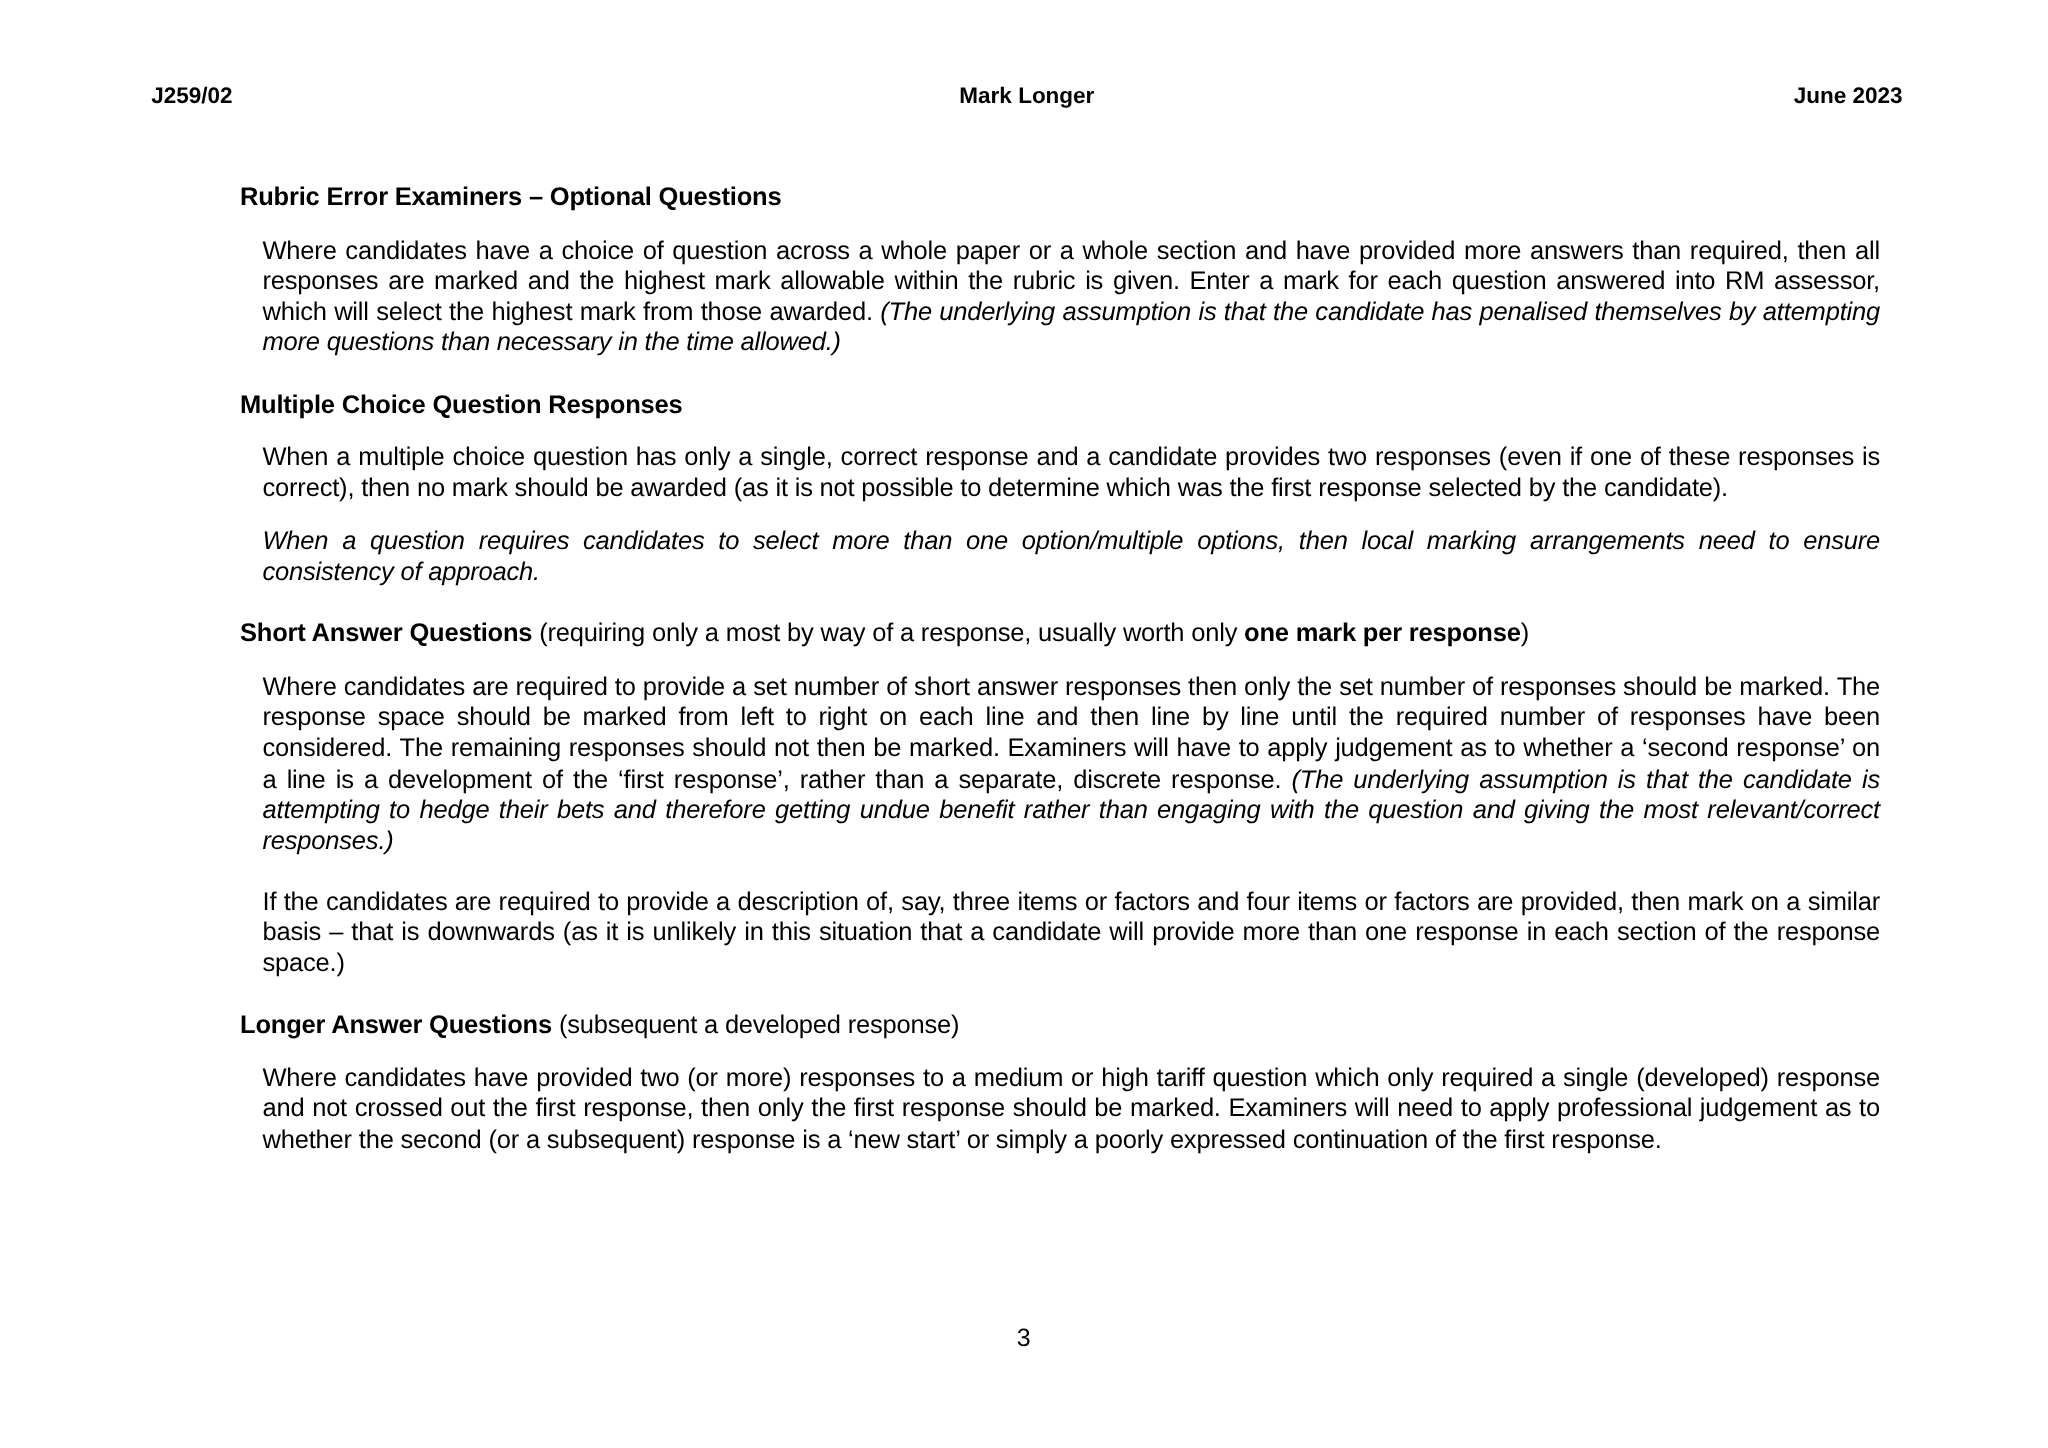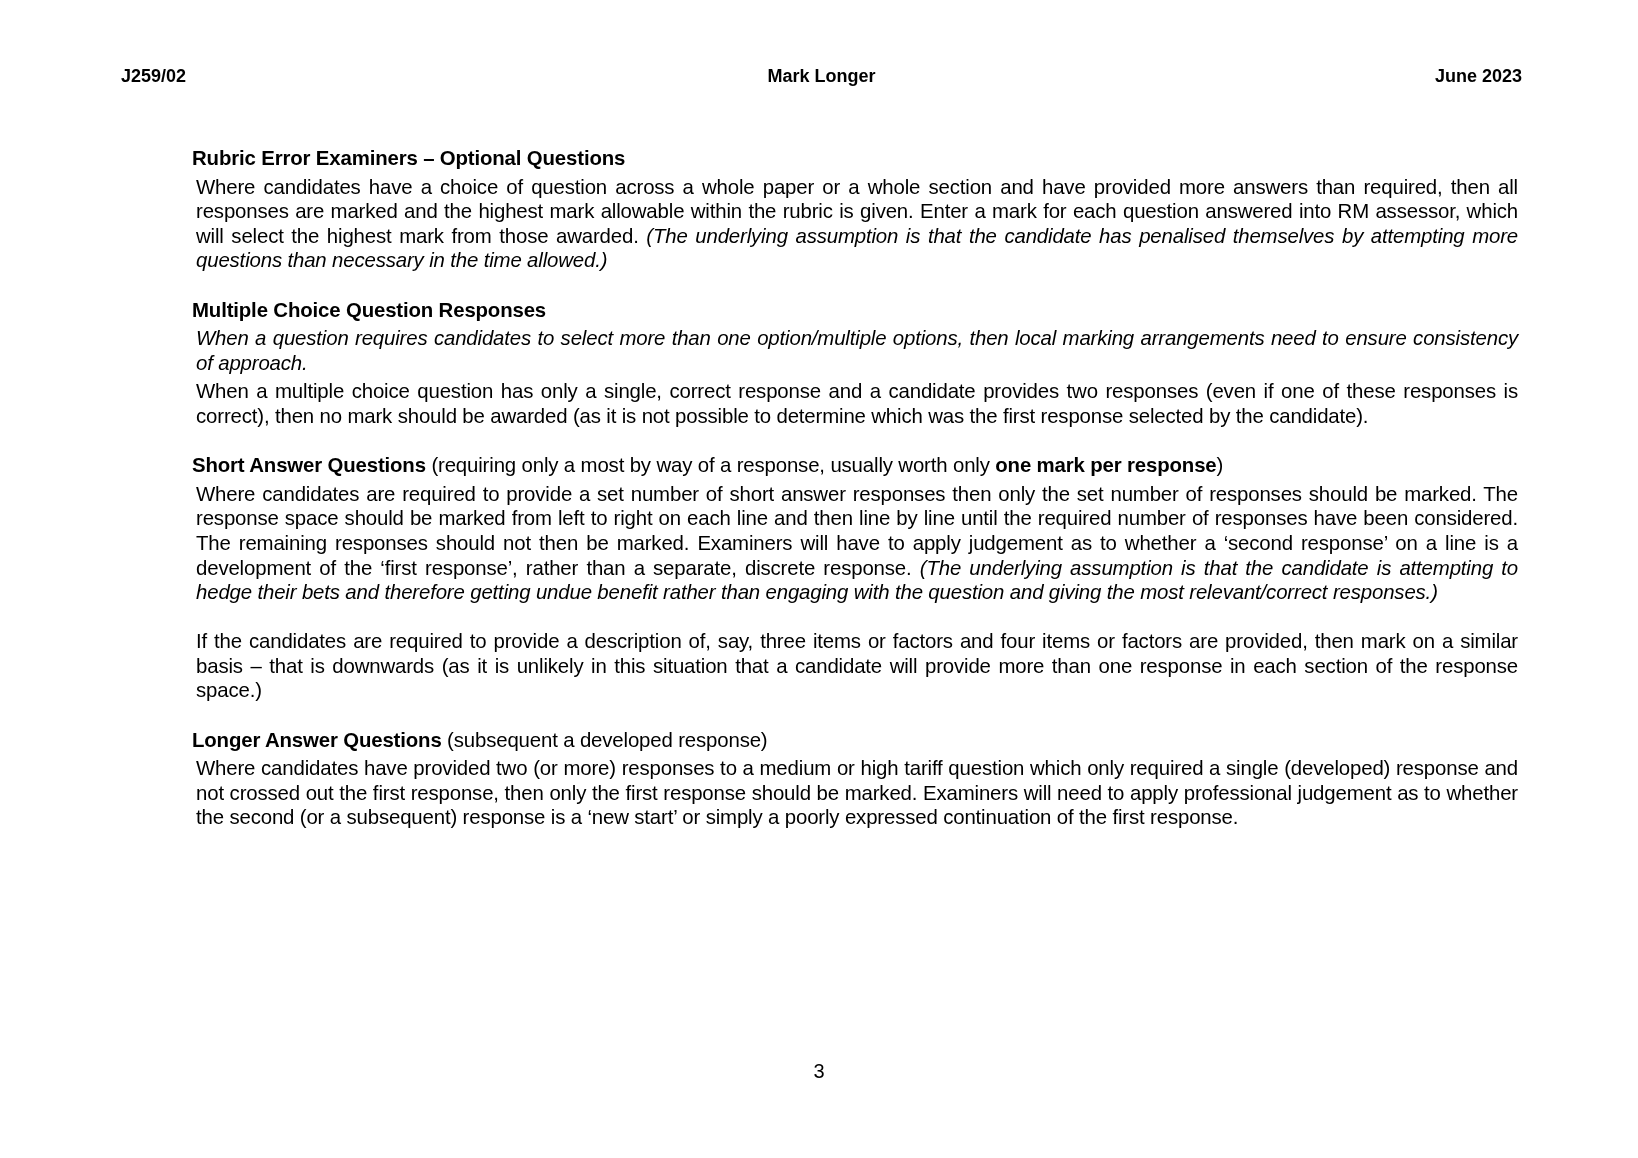--- a/index.html
+++ b/index.html
@@ -15,21 +15,21 @@
   .hdr-left { left: 0; }
   .hdr-center { left: 50%; transform: translateX(-50%); }
   .hdr-right { right: 0; }
 
   .content {
     position: absolute; top: 146px; left: 192px; width: 1330px;
     font-size: 20.4px; line-height: 24.6px;
     letter-spacing: -0.15px;
   }
   .section { margin: 0 0 24.6px 0; }
-  .section p { margin: 4px; text-align: justify; }
+  .section p { margin: 18px; text-align: justify; }
   .section .heading-line { margin: 0; text-align: left; }
   .b { font-weight: bold; }
   .i { font-style: italic; }
   .last-left { text-align-last: left; }
 
   .page-number {
     position: absolute; top: 1060px; left: 0; width: 1638px; text-align: center;
     font-size: 20px;
   }
 </style>
@@ -48,22 +48,22 @@
     <p class="heading-line">
       <span class="b">Rubric Error Examiners – Optional Questions</span>
     </p>
     <p class="last-left"><span>Where candidates have a choice of question across a whole paper or a whole section and have provided more answers than required, then all responses are marked and the highest mark allowable within the rubric is given. Enter a mark for each question answered into RM assessor, which will select the highest mark from those awarded. </span><span class="i">(The underlying assumption is that the candidate has penalised themselves by attempting more questions than necessary in the time allowed.)</span></p>
   </div>
 
   <div class="section">
     <p class="heading-line">
       <span class="b">Multiple Choice Question Responses</span>
     </p>
+    <p class="last-left"><span>When a multiple choice question has only a single, correct response and a candidate provides two responses (even if one of these responses is correct), then no mark should be awarded (as it is not possible to determine which was the first response selected by the candidate).</span></p>
     <p class="last-left"><span class="i">When a question requires candidates to select more than one option/multiple options, then local marking arrangements need to ensure consistency of approach.</span></p>
-    <p class="last-left"><span>When a multiple choice question has only a single, correct response and a candidate provides two responses (even if one of these responses is correct), then no mark should be awarded (as it is not possible to determine which was the first response selected by the candidate).</span></p>
   </div>
 
 
   <div class="section">
     <p class="heading-line"><span class="b">Short Answer Questions</span><span> (requiring only a most by way of a response, usually worth only </span><span class="b">one mark per response</span><span>)</span></p>
     <p class="last-left"><span>Where candidates are required to provide a set number of short answer responses then only the set number of responses should be marked. The response space should be marked from left to right on each line and then line by line until the required number of responses have been considered.  The remaining responses should not then be marked. Examiners will have to apply judgement as to whether a ‘second response’ on a line is a development of the ‘first response’, rather than a separate, discrete response.  </span><span class="i">(The underlying assumption is that the candidate is attempting to hedge their bets and therefore getting undue benefit rather than engaging with the question and giving the most relevant/correct responses.)</span></p>
   </div>
 
   <div class="section">
     <p class="last-left"><span>If the candidates are required to provide a description of, say, three items or factors and four items or factors are provided, then mark on a similar basis – that is downwards (as it is unlikely in this situation that a candidate will provide more than one response in each section of the response space.)</span></p>

